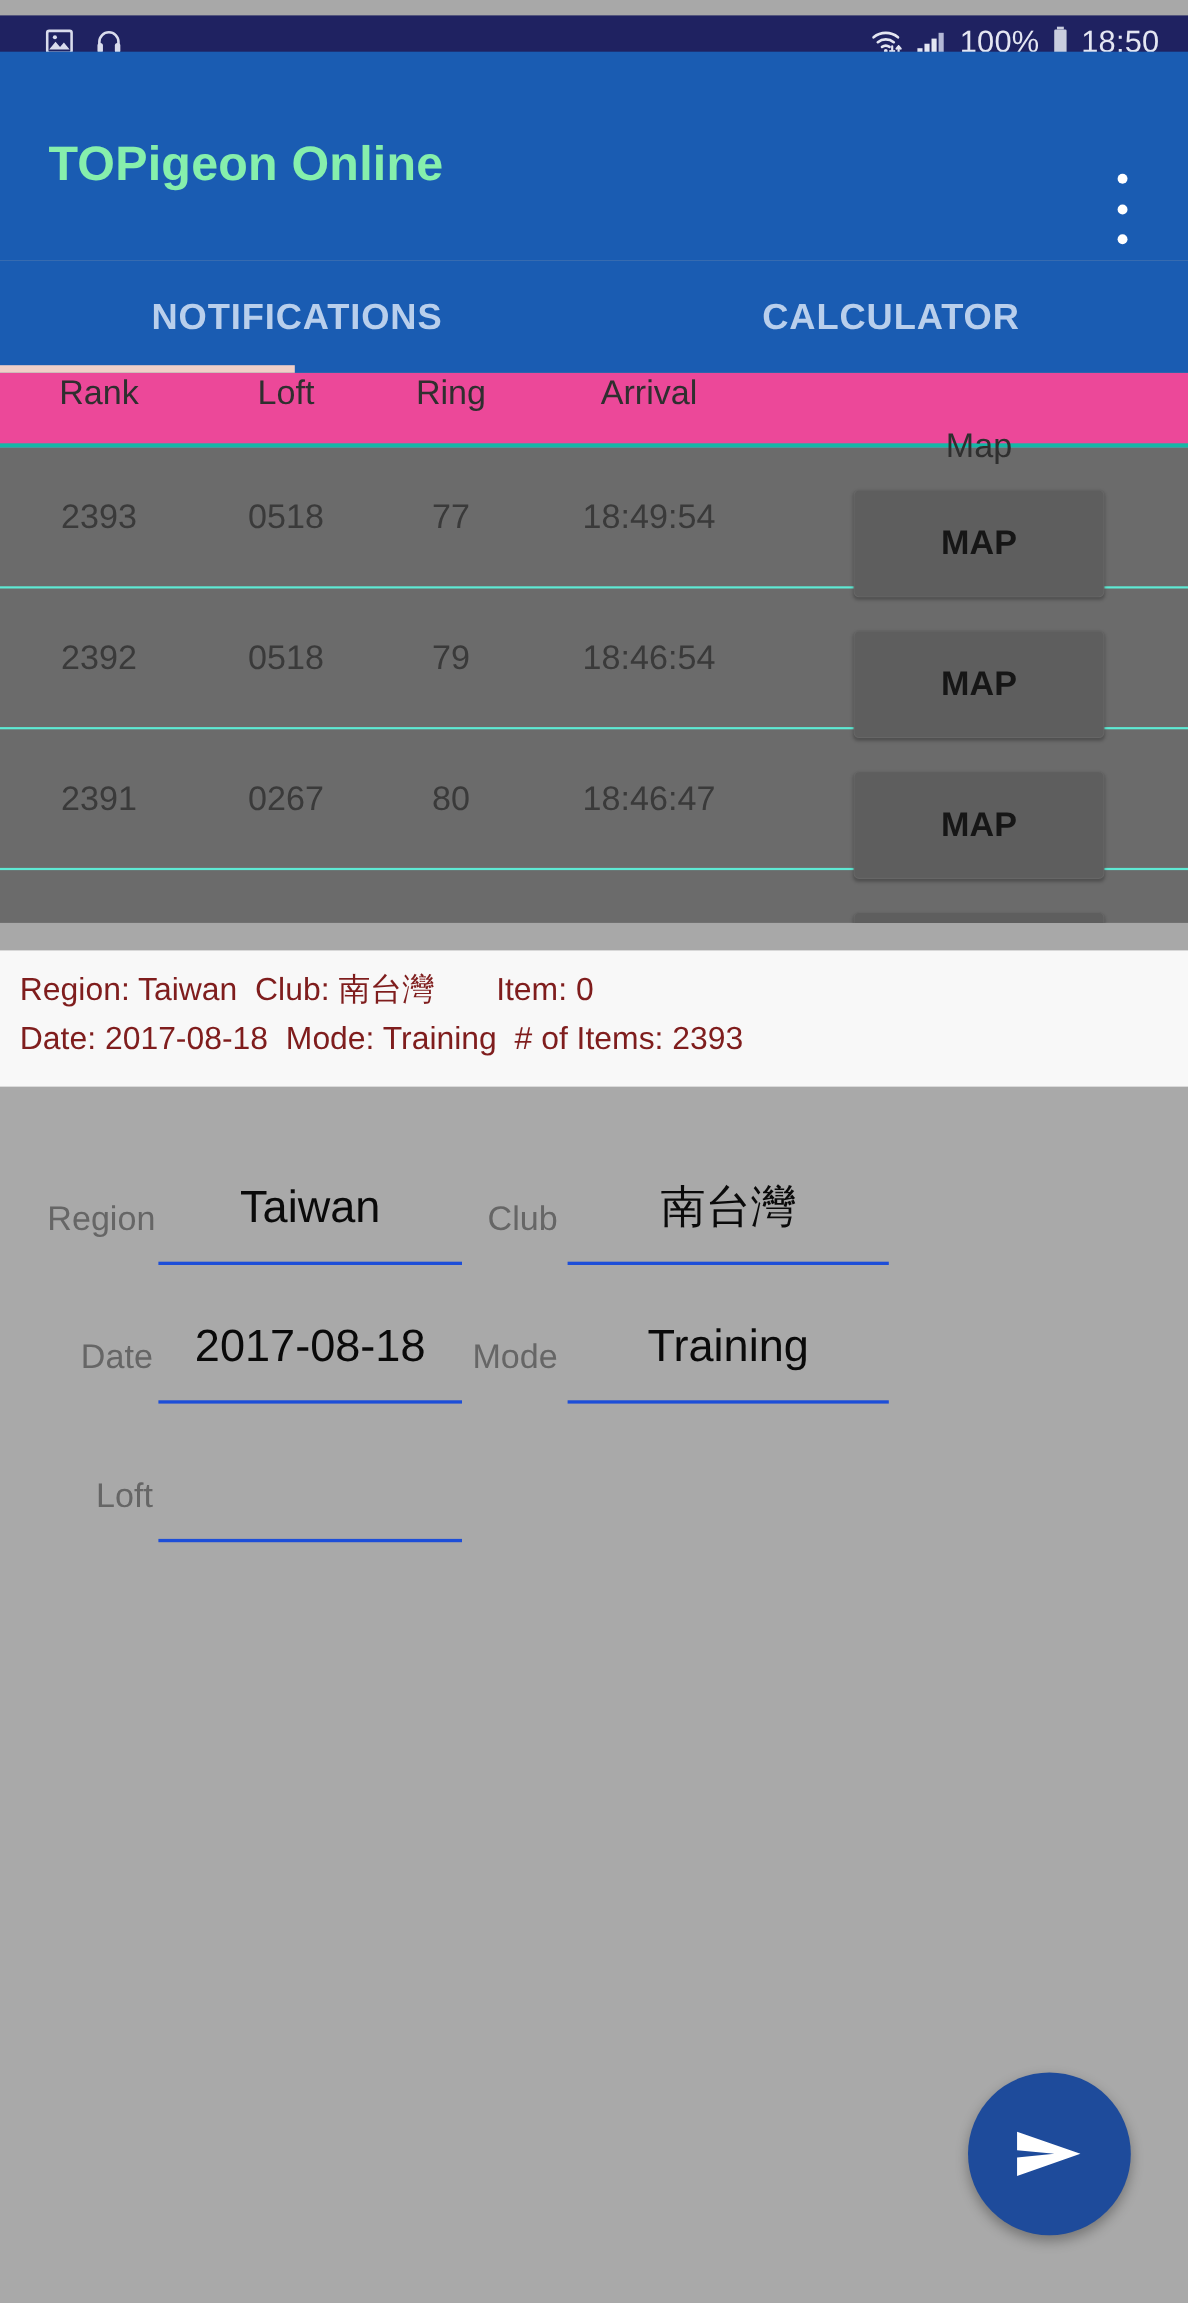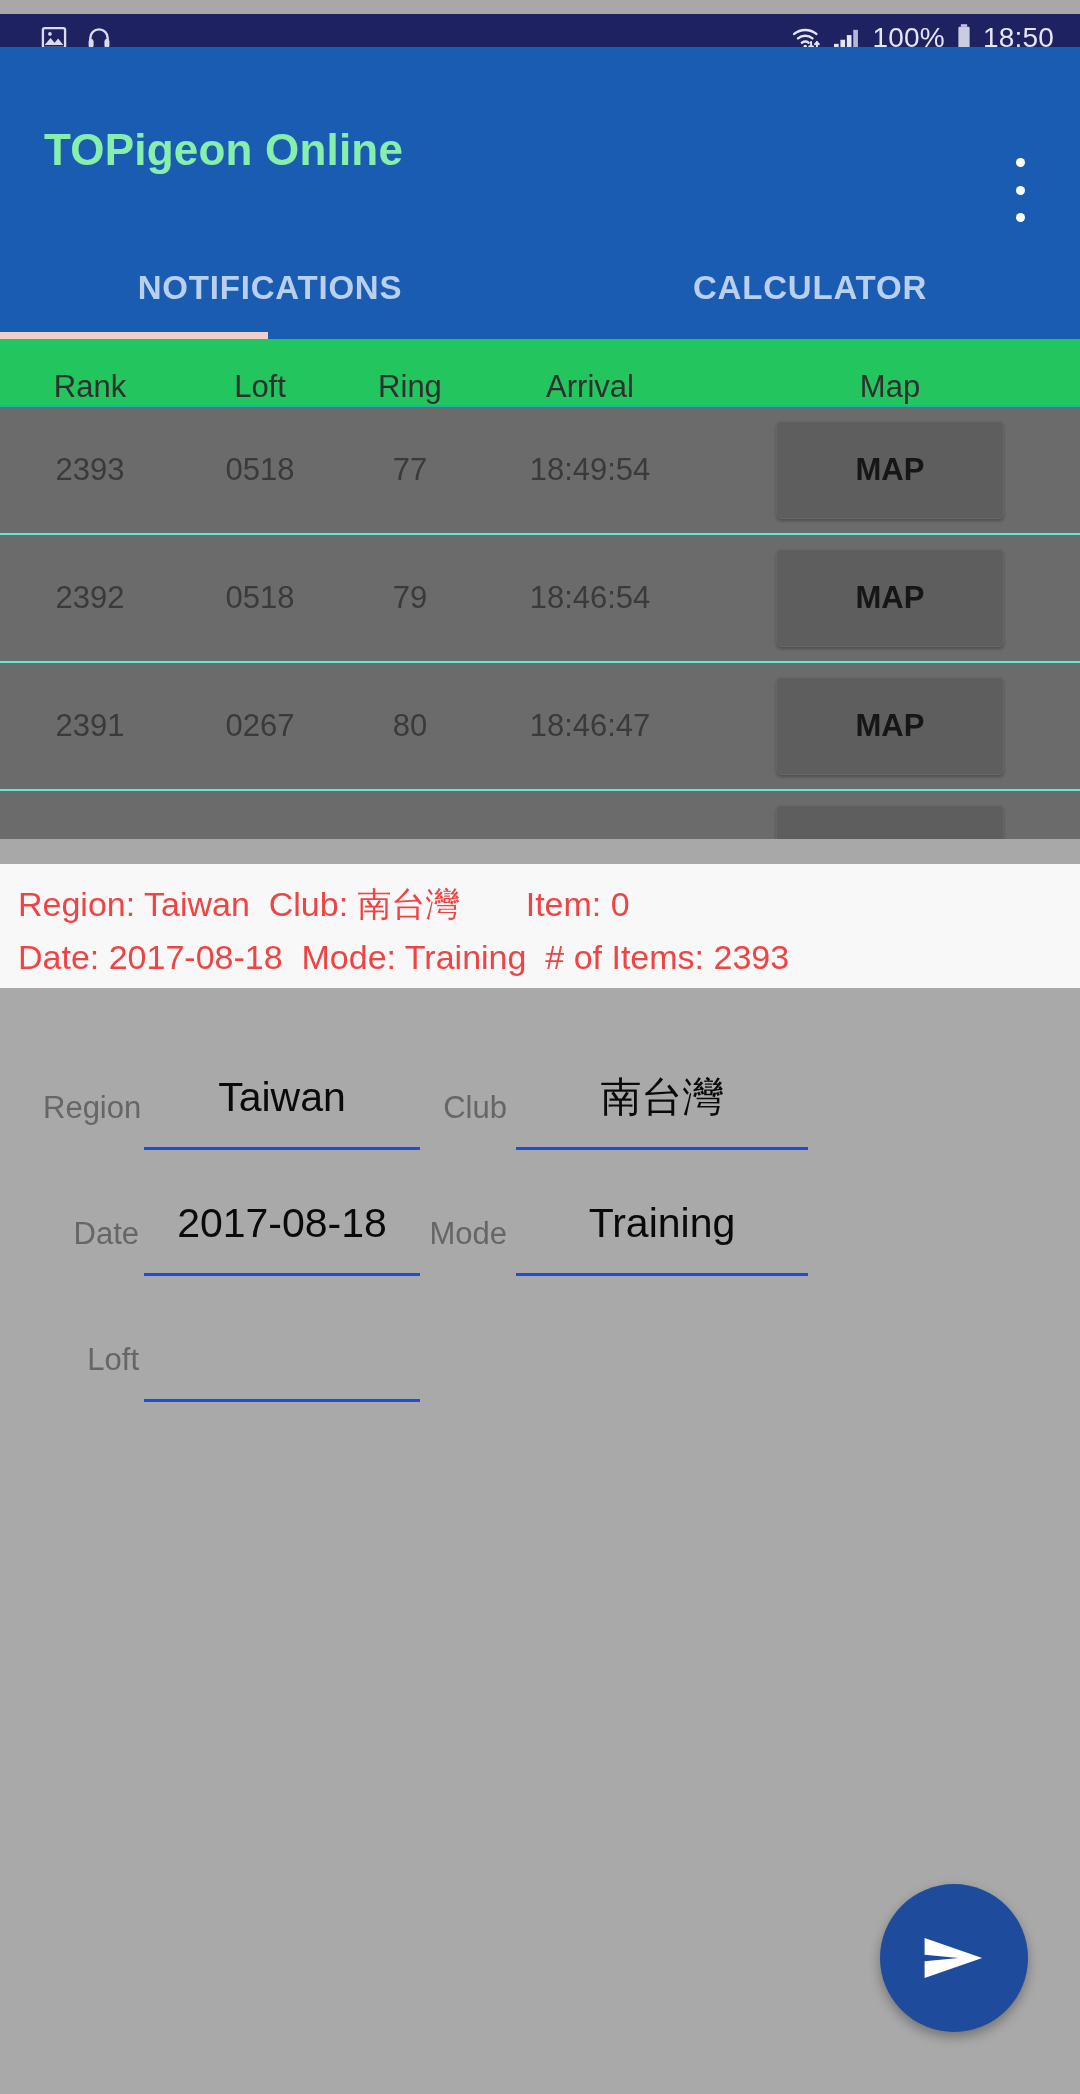--- a/index.html
+++ b/index.html
@@ -88,39 +88,39 @@
 
   
   #list-region {
     position: absolute; top: 339px; left: 0;
     width: 1080px; height: 500px;
     background: #6b6b6b;
     overflow: hidden;
   }
   #list-header {
     display: flex; height: 68px;
-    align-items: flex-end;
-    background: #22c55e;
-    border-bottom: 2px solid #14b8a6;
+    align-items: flex-start;
+    background: #ec4899;
+    border-bottom: 4px solid #14b8a6;
   }
   #list-header .cell {
     font-size: 31px; color: #2f2f2f;
     text-align: center;
   }
   .row {
     display: flex; align-items: center;
     height: 128px;
     border-bottom: 2px solid #5eead4;
   }
   .cell { text-align: center; }
   .c-rank { width: 180px; }
   .c-loft { width: 160px; }
   .c-ring { width: 140px; }
   .c-arrival { width: 220px; }
-  .c-map { width: 380px; display: flex; justify-content: center; }
+  .c-map { width: 380px; display: flex; justify-content: center; margin-top: 48px; }
   .row .cell {
     font-size: 31px; color: #3a3a3a;
   }
   .map-btn {
     width: 228px; height: 98px;
     background: #5e5e5e;
     border: 1px solid #666;
     border-radius: 5px;
     color: #161616;
     font-size: 31px; font-weight: bold;
@@ -130,21 +130,21 @@
   }
 
   
   #info-panel {
     position: absolute; top: 864px; left: 0;
     width: 1080px; height: 124px;
     background: #f8f8f8;
     padding: 14px 18px 0 18px;
   }
   .info-line {
-    font-size: 34px; color: #ef4444;
+    font-size: 29px; color: #7f1d1d;
     line-height: 1.55;
     white-space: pre;
   }
 
   
   #form-area {
     position: absolute; top: 988px; left: 0;
     width: 1080px; height: 1106px;
     background: #a9a9a9;
   }

